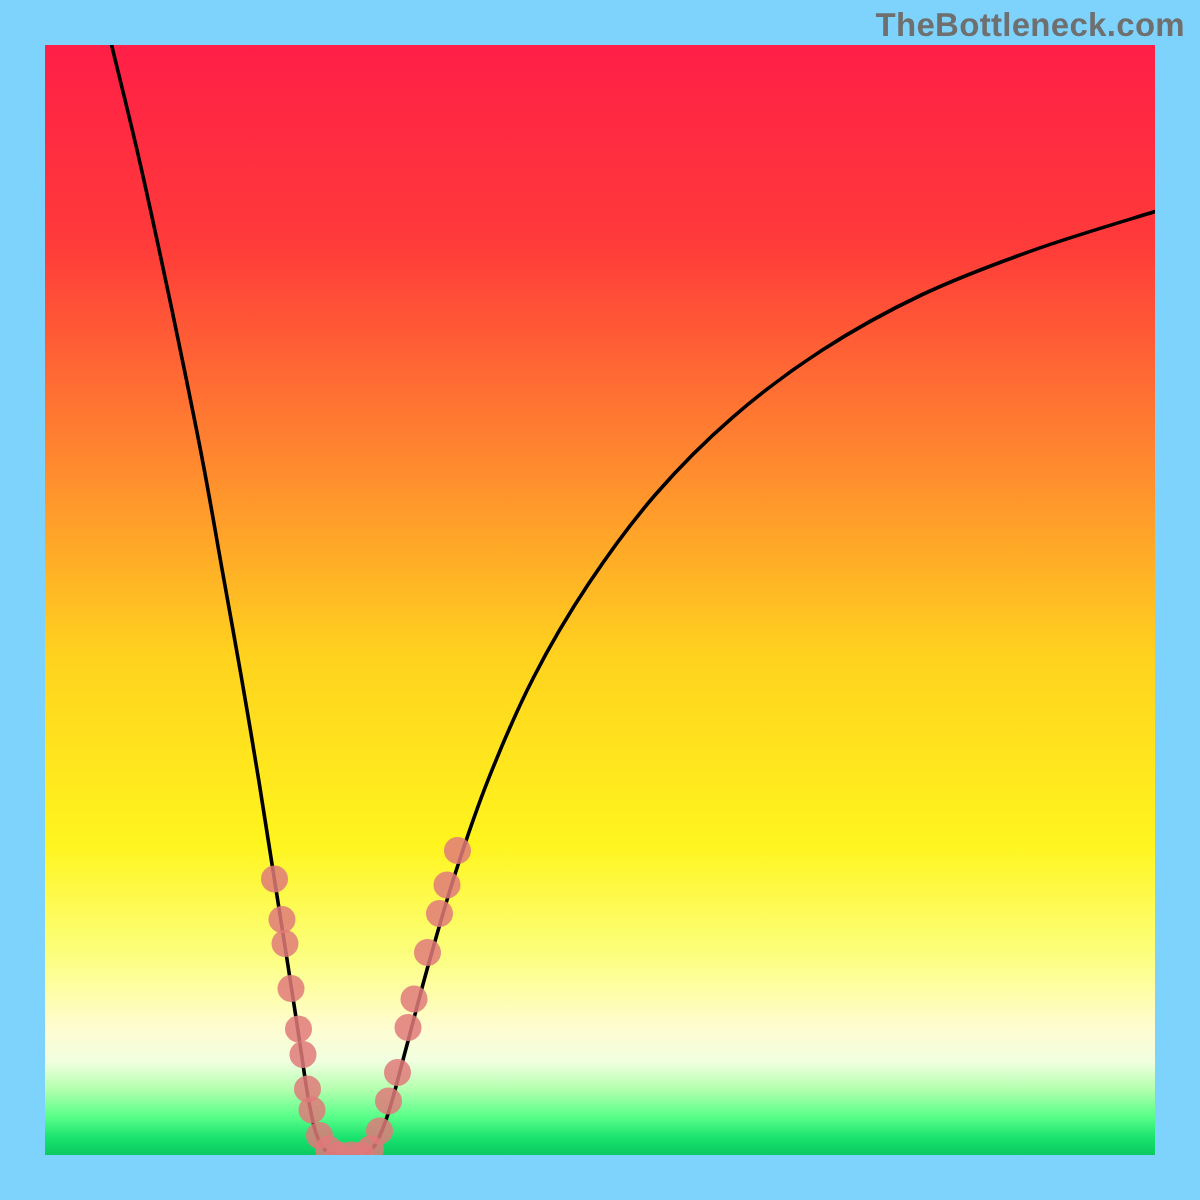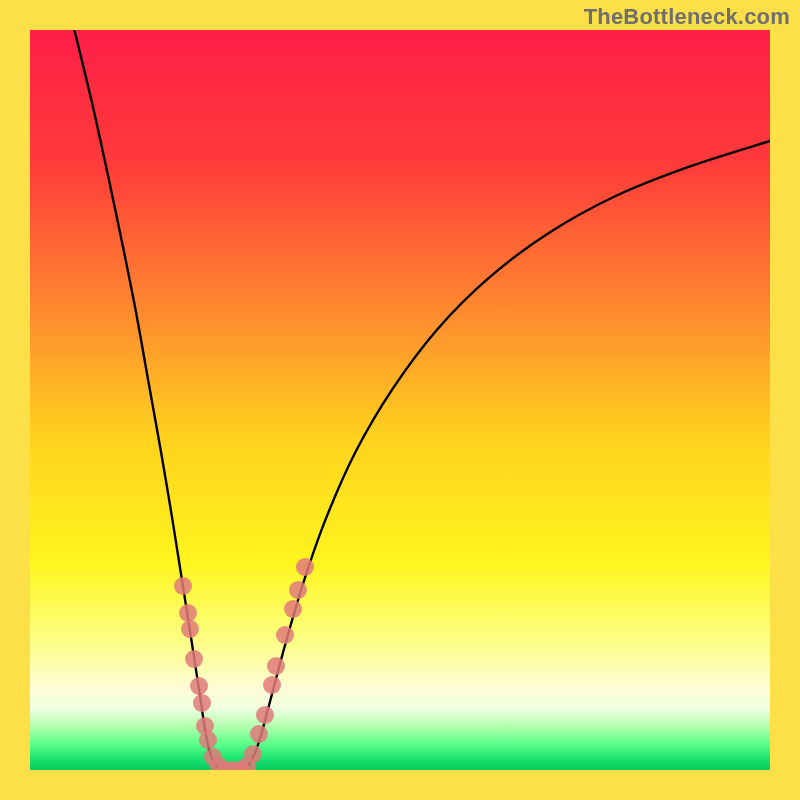--- a/index.html
+++ b/index.html
@@ -9,21 +9,21 @@
     height: 800px;
     background: #000;
     overflow: hidden;
   }
   .frame {
     position: absolute;
     left: 0;
     top: 0;
     width: 800px;
     height: 800px;
-    background: #fde047;
+    background: #7dd3fc;
   }
   .plot {
     position: absolute;
     left: 30px;
     top: 30px;
     width: 740px;
     height: 740px;
     overflow: hidden;
   }
   .gradient {

